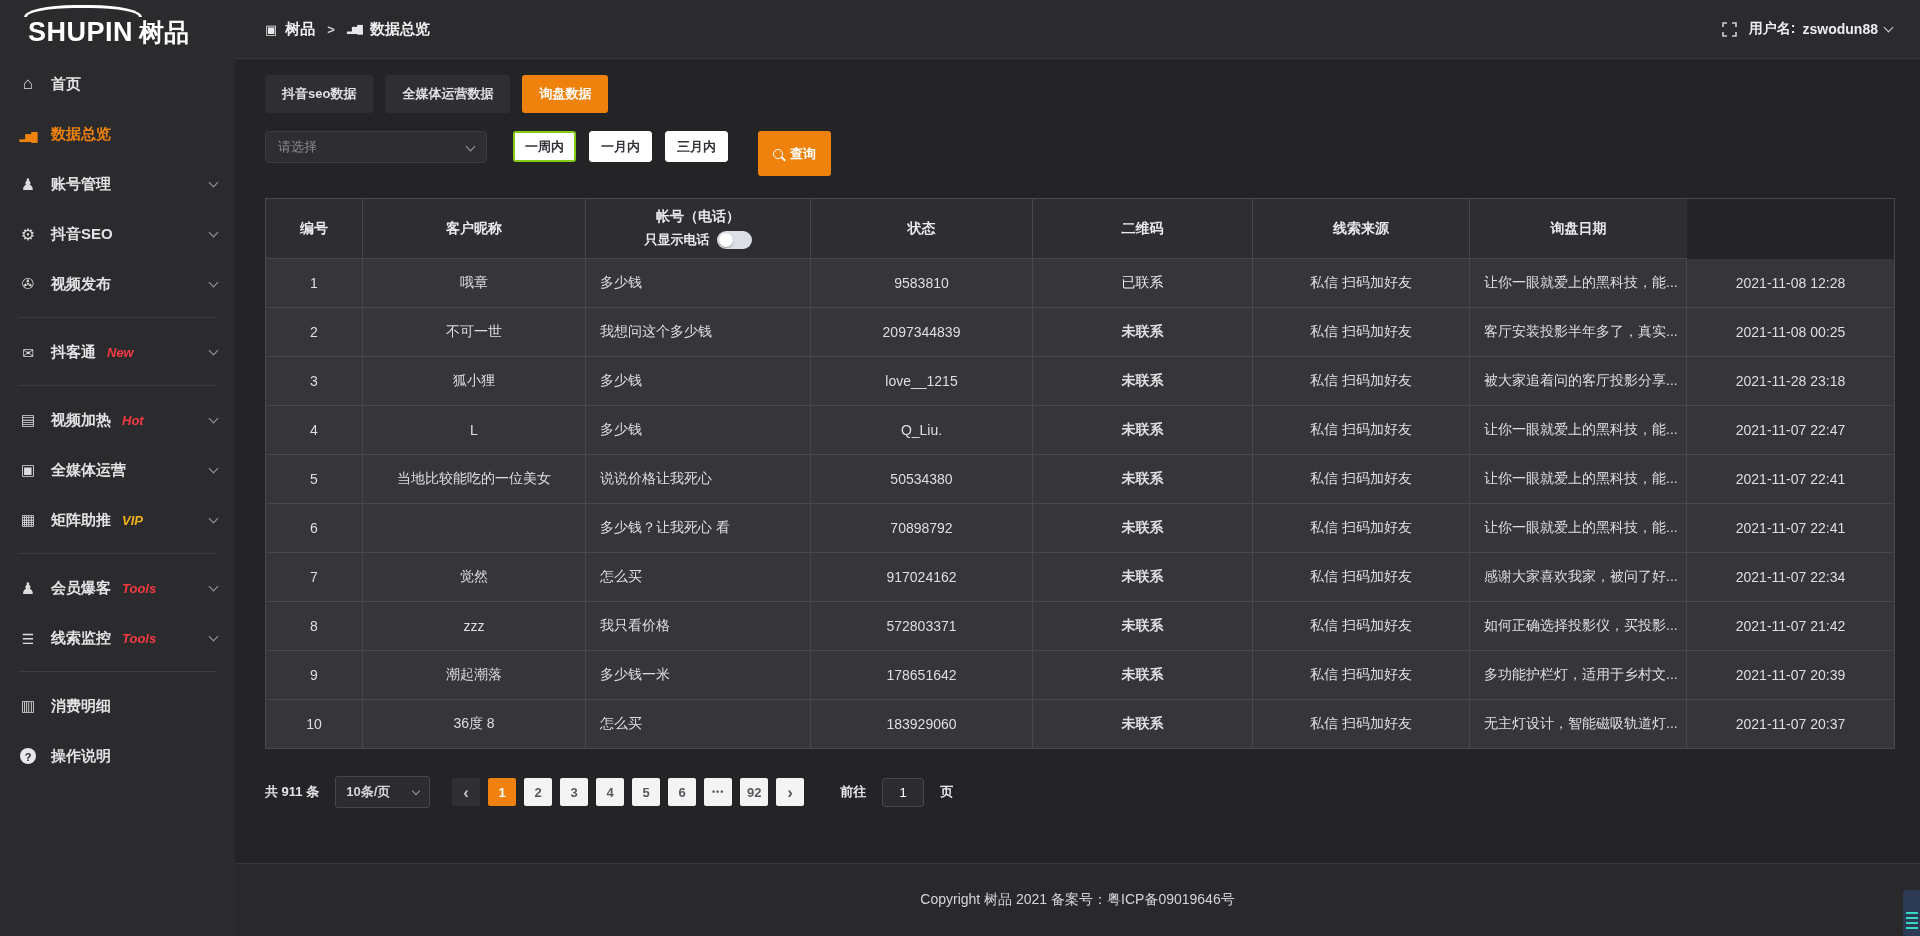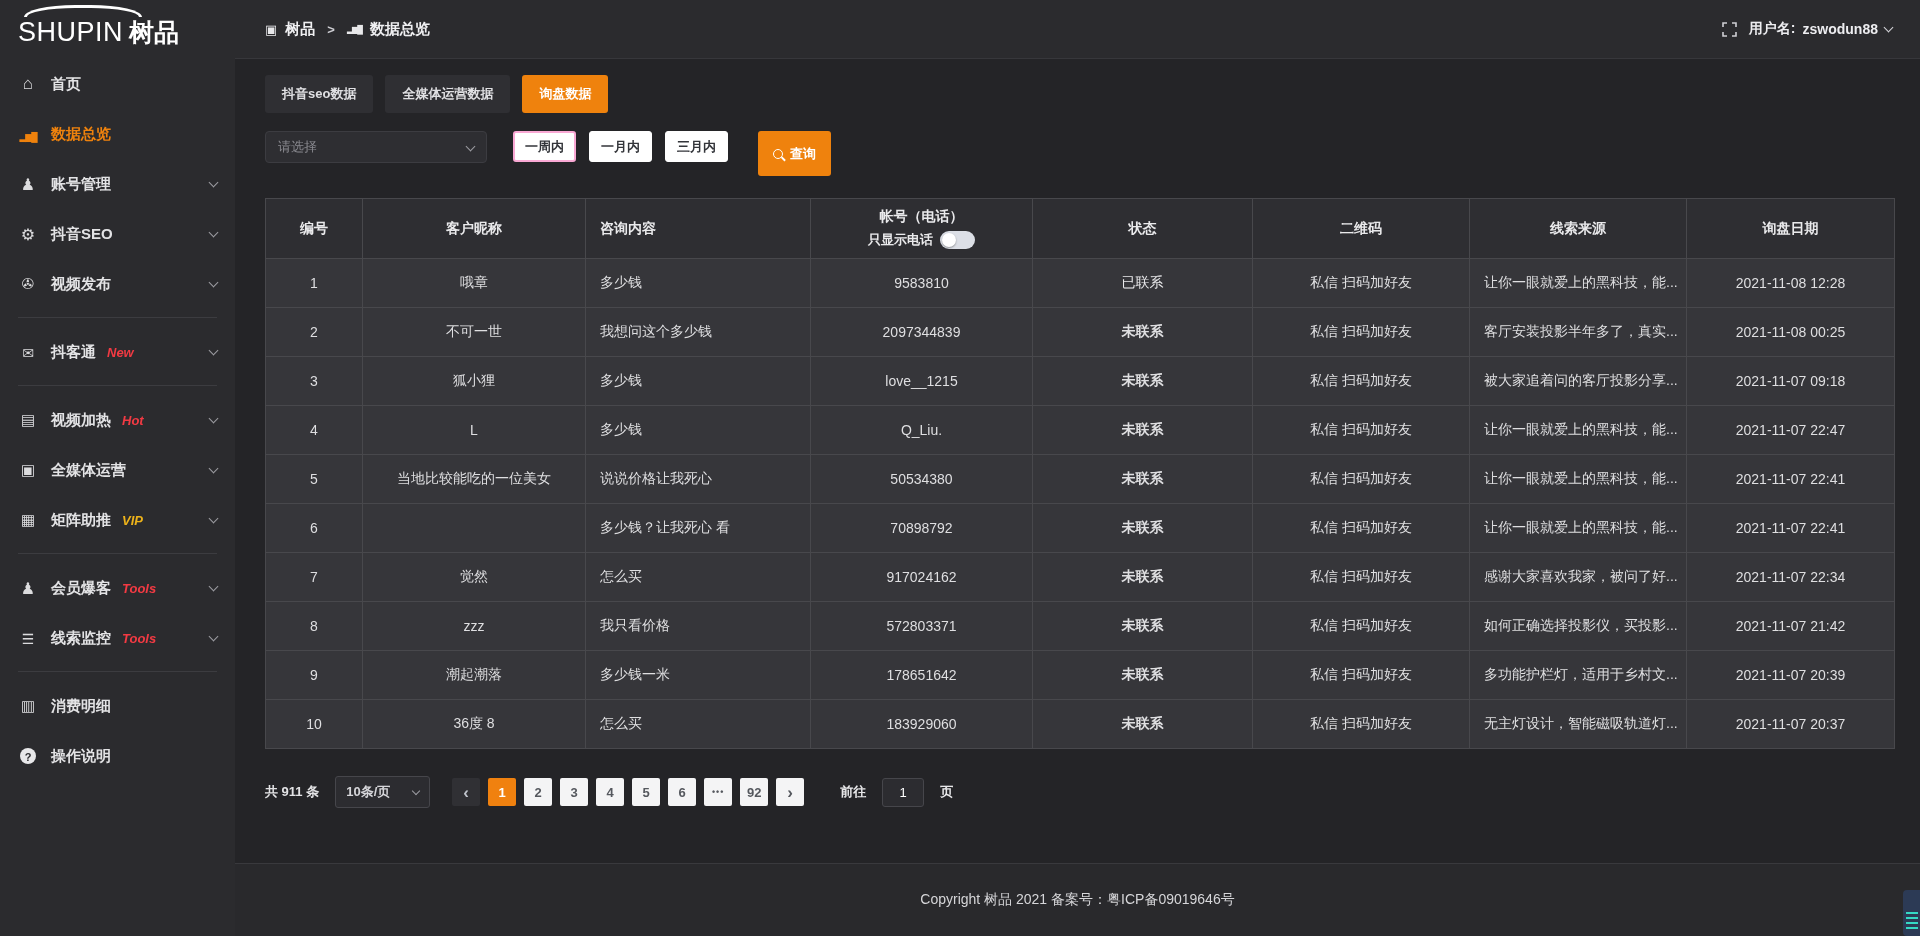--- a/index.html
+++ b/index.html
@@ -9,21 +9,21 @@
     background: #242427; color: #e3e3e5;
   }
   .app { display: flex; width: 100%; height: 100%; }
 
   
   .sidebar { width: 235px; min-width: 235px; height: 100%; background: #2b2b2e; }
   .logo { height: 55px; display: flex; align-items: center; padding-left: 18px; cursor: pointer; }
   .logo-inner { position: relative; display: flex; align-items: baseline; gap: 6px; padding-top: 10px; }
   .logo-arc { position: absolute; top: -1px; left: 6px; width: 118px; height: 12px;
     border: 3px solid #fff; border-bottom: none; border-radius: 60px 60px 0 0 / 14px 14px 0 0; }
-  .logo-latin { font-size: 27px; font-weight: 400; letter-spacing: 0.5px; color: #fff; }
+  .logo-latin { font-size: 27px; font-weight: 700; letter-spacing: 0.5px; color: #fff; margin-left: 10px; }
   .logo-cjk { font-size: 25px; font-weight: 700; color: #fff; }
   .menu { padding-top: 4px; }
   .side-item { height: 50px; display: flex; align-items: center; padding: 0 18px; cursor: pointer; }
   .side-item.divide { position: relative; margin-bottom: 18px; }
   .side-item.divide::after { content: ""; position: absolute; left: 18px; right: 18px; bottom: -9px;
     height: 1px; background: #3c3c40; }
   .side-icon { width: 20px; text-align: center; font-size: 15px; color: #dcdcde; margin-right: 13px; font-style: normal; }
   .side-label { font-size: 15px; font-weight: 600; color: #e3e3e5; }
   .side-item.active .side-label, .side-item.active .side-icon { color: #ef820d; }
   .side-badge { margin-left: 11px; font-size: 13px; font-weight: 700; font-style: italic; }
@@ -76,21 +76,21 @@
 
   
   .filters { display: flex; align-items: flex-start; margin-bottom: 22px; }
   .select { width: 222px; height: 32px; background: #2e2e32; border: 1px solid #3c3c41; border-radius: 4px;
     display: flex; align-items: center; justify-content: space-between; padding: 0 12px; cursor: pointer; }
   .select .ph { font-size: 13px; color: #8a8a90; }
   .select .chev { display: inline-block; margin: -2px 0 0 0; }
   .date-btns { display: flex; gap: 13px; margin-left: 26px; }
   .dbtn { width: 63px; height: 31px; background: #fff; border: 1px solid #fff; border-radius: 3px;
     color: #33353a; font-size: 13px; font-weight: 600; cursor: pointer; font-family: inherit; }
-  .dbtn.active { border: 2px solid #f9a8d4; }
+  .dbtn.active { border: 2px solid #84cc16; }
   .search-btn { margin-left: 30px; height: 45px; padding: 0 15px; background: #ef820d; border: none;
     border-radius: 3px; color: #fff; font-size: 13px; font-weight: 700; cursor: pointer;
     display: inline-flex; align-items: center; gap: 7px; font-family: inherit; }
   .mag { width: 10px; height: 10px; border: 1.5px solid #fff; border-radius: 50%; position: relative; display: inline-block; }
   .mag::after { content: ""; position: absolute; width: 5px; height: 1.5px; background: #fff;
     transform: rotate(45deg); right: -4px; bottom: -2px; }
 
   
   .table { width: 1630px; border: 1px solid #48484c; border-bottom: none; }
   .thead, .trow { display: grid; grid-template-columns: 97px 223px 225px 222px 220px 217px 217px minmax(0,1fr); }
@@ -300,21 +300,20 @@
         <button class="search-btn">
           <span class="mag"></span>
           <span>查询</span>
         </button>
       </div>
 
       <div class="table">
         <div class="thead">
           <div>编号</div>
           <div>客户昵称</div>
-          <div class="h-left">咨询内容</div>
           <div class="h-account">
             <span>帐号（电话）</span>
             <span class="line2">
               <span>只显示电话</span>
               <span class="toggle">
                   <span class="knob"></span>
                 </span>
             </span>
           </div>
           <div>状态</div>
@@ -346,21 +345,21 @@
           </div>
 
           <div class="trow">
             <div class="c-no">3</div>
             <div class="c-nick">狐小狸</div>
             <div class="c-content">多少钱</div>
             <div class="c-account">love__1215</div>
             <div class="c-status">未联系</div>
             <div class="c-qr">私信 扫码加好友</div>
             <div class="c-source">被大家追着问的客厅投影分享...</div>
-            <div class="c-date">2021-11-07 09:18</div>
+            <div class="c-date">2021-11-28 23:18</div>
           </div>
 
           <div class="trow">
             <div class="c-no">4</div>
             <div class="c-nick">L</div>
             <div class="c-content">多少钱</div>
             <div class="c-account">Q_Liu.</div>
             <div class="c-status">未联系</div>
             <div class="c-qr">私信 扫码加好友</div>
             <div class="c-source">让你一眼就爱上的黑科技，能...</div>

